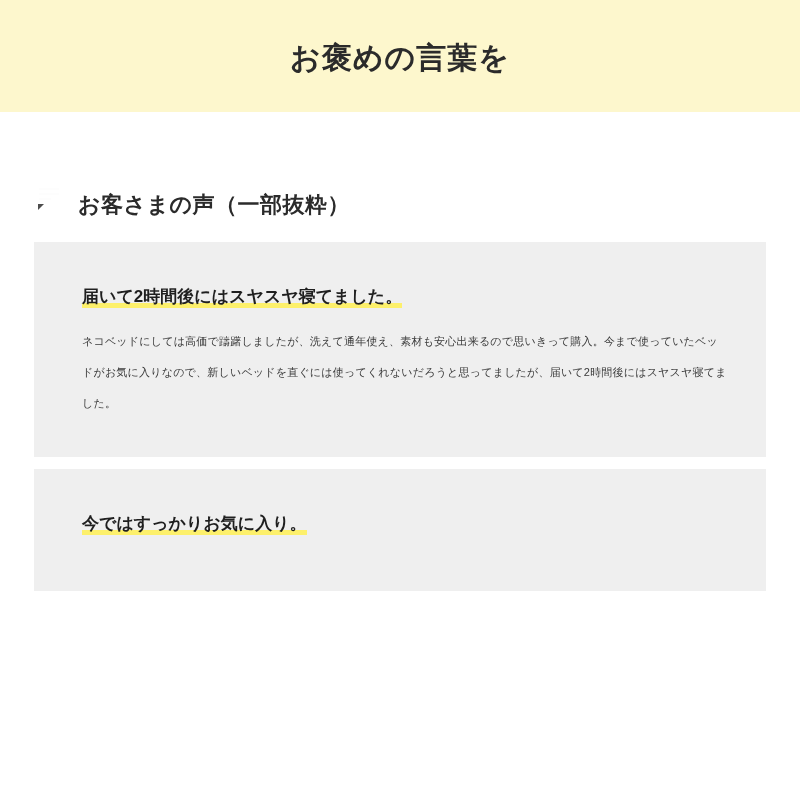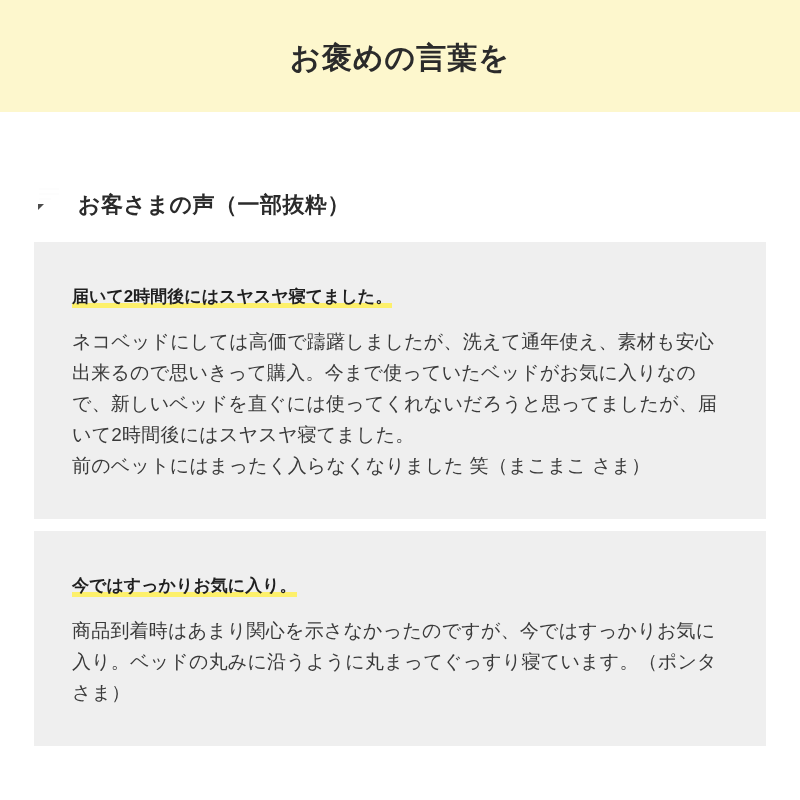--- a/index.html
+++ b/index.html
@@ -82,38 +82,38 @@
     color: #2b2b2b;
     margin-top: 21px;
   }
 
   
   .cards {
     margin: 22px 34px 0 34px;
   }
   .card {
     background: #efefef;
-    padding: 40px 38px 38px 38px;
+    padding: 40px 38px 38px 48px;
     box-sizing: border-box;
   }
   .card + .card { margin-top: 12px; }
 
   .review-title {
     font-size: 17px;
     font-weight: bold;
     color: #1f1f1f;
     display: inline;
     background: linear-gradient(to top, #fdf06b 0 5px, transparent 5px 100%);
     padding-bottom: 2px;
     line-height: 30px;
   }
   .review-title-wrap { margin-bottom: 14px; }
 
   .review-body {
-    font-size: 19px;
+    font-size: 11px;
     line-height: 31px;
     color: #3a3a3a;
     letter-spacing: 0.2px;
   }
   .review-body p { margin: 0; }
 </style>
 </head>
 <body>
 
 <div class="banner">
@@ -132,26 +132,22 @@
 </div>
 
 <div class="cards">
 
   <div class="card">
     <div class="review-title-wrap">
       <span class="review-title">届いて2時間後にはスヤスヤ寝てました。</span>
     </div>
     <div class="review-body">
       <p>ネコベッドにしては高価で躊躇しましたが、洗えて通年使え、素材も安心出来るので思いきって購入。今まで使っていたベッドがお気に入りなので、新しいベッドを直ぐには使ってくれないだろうと思ってましたが、届いて2時間後にはスヤスヤ寝てました。</p>
-      <p>前のベットにはまったく入らなくなりました 笑（まこまこ さま）</p>
     </div>
   </div>
 
   <div class="card">
     <div class="review-title-wrap">
       <span class="review-title">今ではすっかりお気に入り。</span>
     </div>
-    <div class="review-body">
-      <p>商品到着時はあまり関心を示さなかったのですが、今ではすっかりお気に入り。ベッドの丸みに沿うように丸まってぐっすり寝ています。（ポンタ さま）</p>
-    </div>
   </div>
 
 </div>
 
 </body></html>

